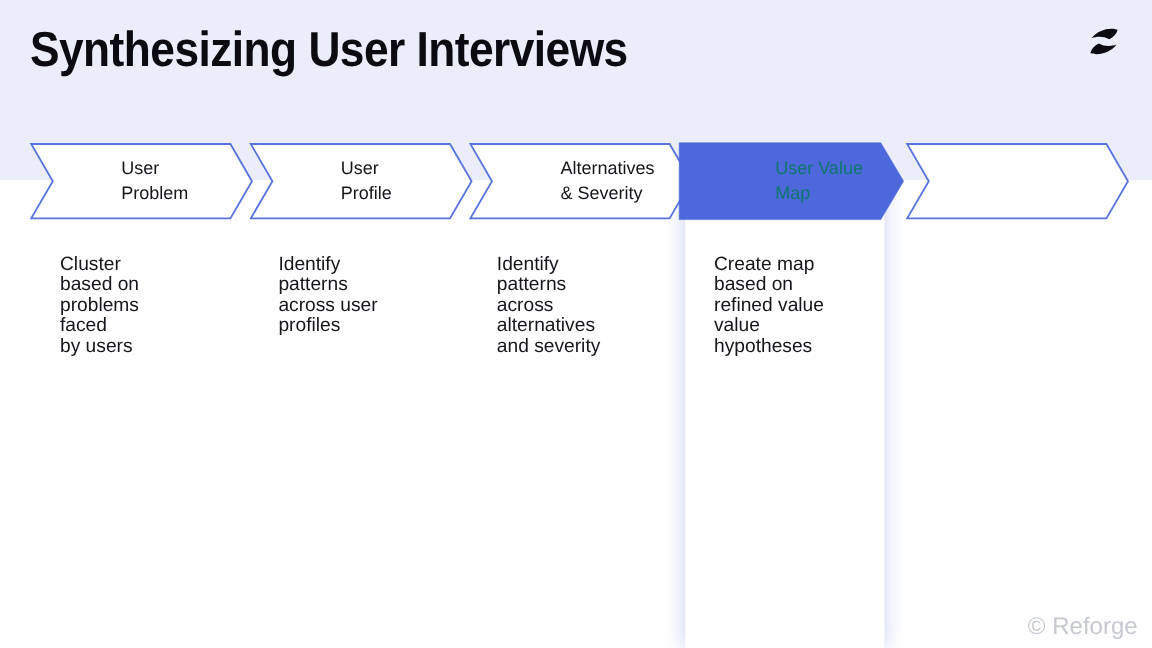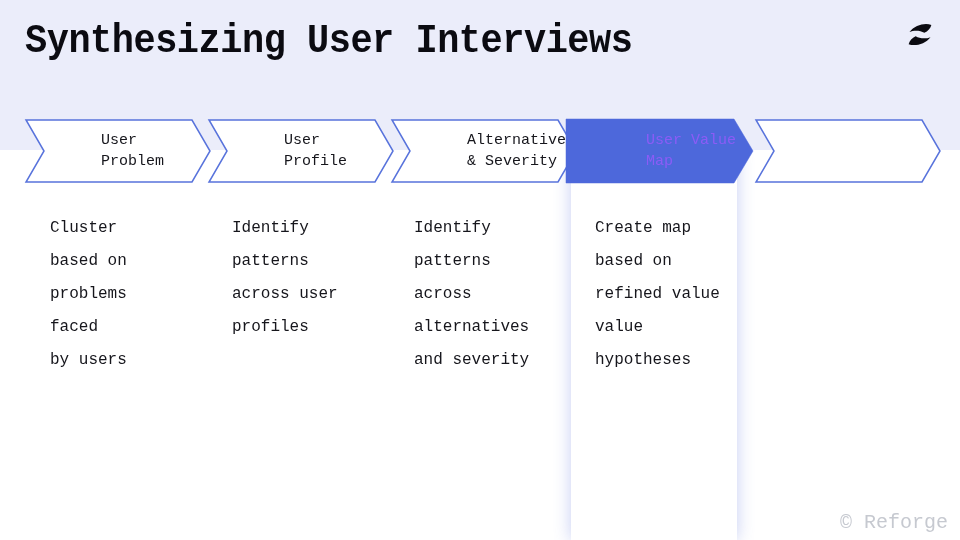--- a/index.html
+++ b/index.html
@@ -7,21 +7,21 @@
     --accent:#4D68DB;
     --chevron-border:#5873DC;
     --text-dark:#16161C;
     --title-color:#0B0B11;
     --watermark:#C6C9D0;
   }
   *{box-sizing:border-box;}
   html,body{margin:0;padding:0;background:#ffffff;}
   .slide{
     position:relative;width:960px;height:540px;overflow:hidden;background:#ffffff;
-    font-family:Liberation Mono, monospace;color:var(--text-dark);
+    font-family:Liberation Sans, sans-serif;color:var(--text-dark);
   }
   .header-band{position:absolute;top:0;left:0;width:960px;height:150px;background:var(--header-bg);}
   .title{
     position:absolute;left:25px;top:18px;margin:0;
     font-size:41px;font-weight:600;letter-spacing:-0.5px;color:var(--title-color);
     transform:scaleX(0.90);transform-origin:left top;white-space:nowrap;
   }
   .logo{position:absolute;left:906px;top:21px;width:28px;height:27px;}
   .logo svg{display:block;width:100%;height:100%;}
 
@@ -32,30 +32,30 @@
   }
 
   .step{position:absolute;top:119px;width:186px;height:64px;z-index:2;}
   .step svg{position:absolute;top:0;left:0;width:100%;height:100%;display:block;overflow:visible;}
   .chev-shape{fill:#ffffff;stroke:var(--chevron-border);stroke-width:1.5;stroke-linejoin:miter;}
   .step.active .chev-shape{fill:var(--accent);stroke:var(--accent);stroke-width:0.5;}
   .chev-label{
     position:absolute;left:40px;top:50%;transform:translateY(-50%);
     font-size:15px;line-height:21px;color:var(--text-dark);white-space:pre-line;margin-left:36px;
   }
-  .step.active .chev-label{color:#8b5cf6;left:44px;}
+  .step.active .chev-label{color:#0f766e;left:44px;}
   .step-0{left:25px;}
   .step-1{left:208px;}
   .step-2{left:391px;}
   .step-3{left:566px;width:187px;}
   .step-4{left:755px;}
 
   .desc{
     position:absolute;top:212px;width:150px;z-index:2;
-    font-size:16px;line-height:33px;color:var(--text-dark);white-space:pre-line;
+    font-size:16px;line-height:17px;color:var(--text-dark);white-space:pre-line;
   }
   .desc-0{left:50px;}
   .desc-1{left:232px;}
   .desc-2{left:414px;}
   .desc-3{left:595px;width:140px;z-index:3;}
 
   .watermark{
     position:absolute;right:12px;bottom:6px;z-index:4;
     font-size:20px;color:var(--watermark);margin-top:21px;
   }

